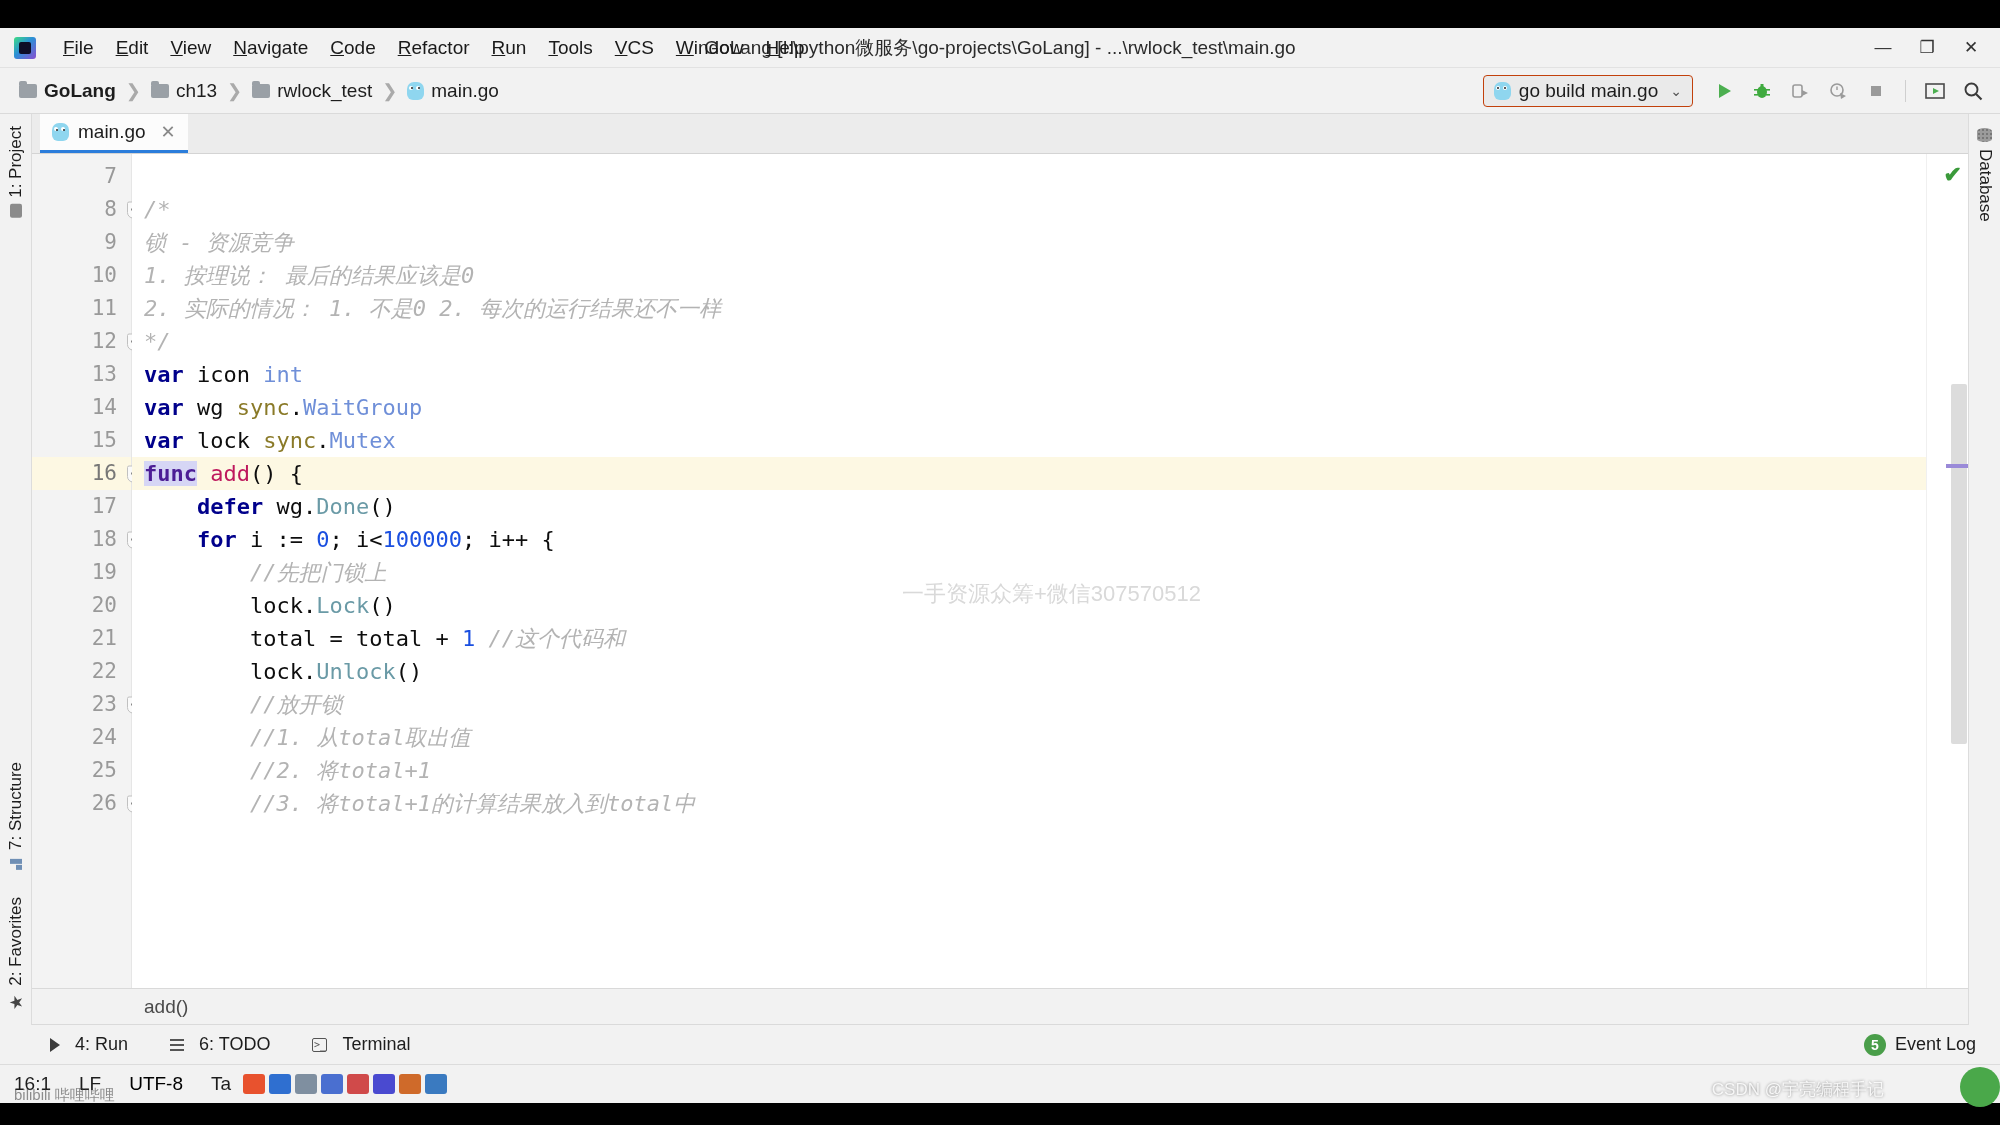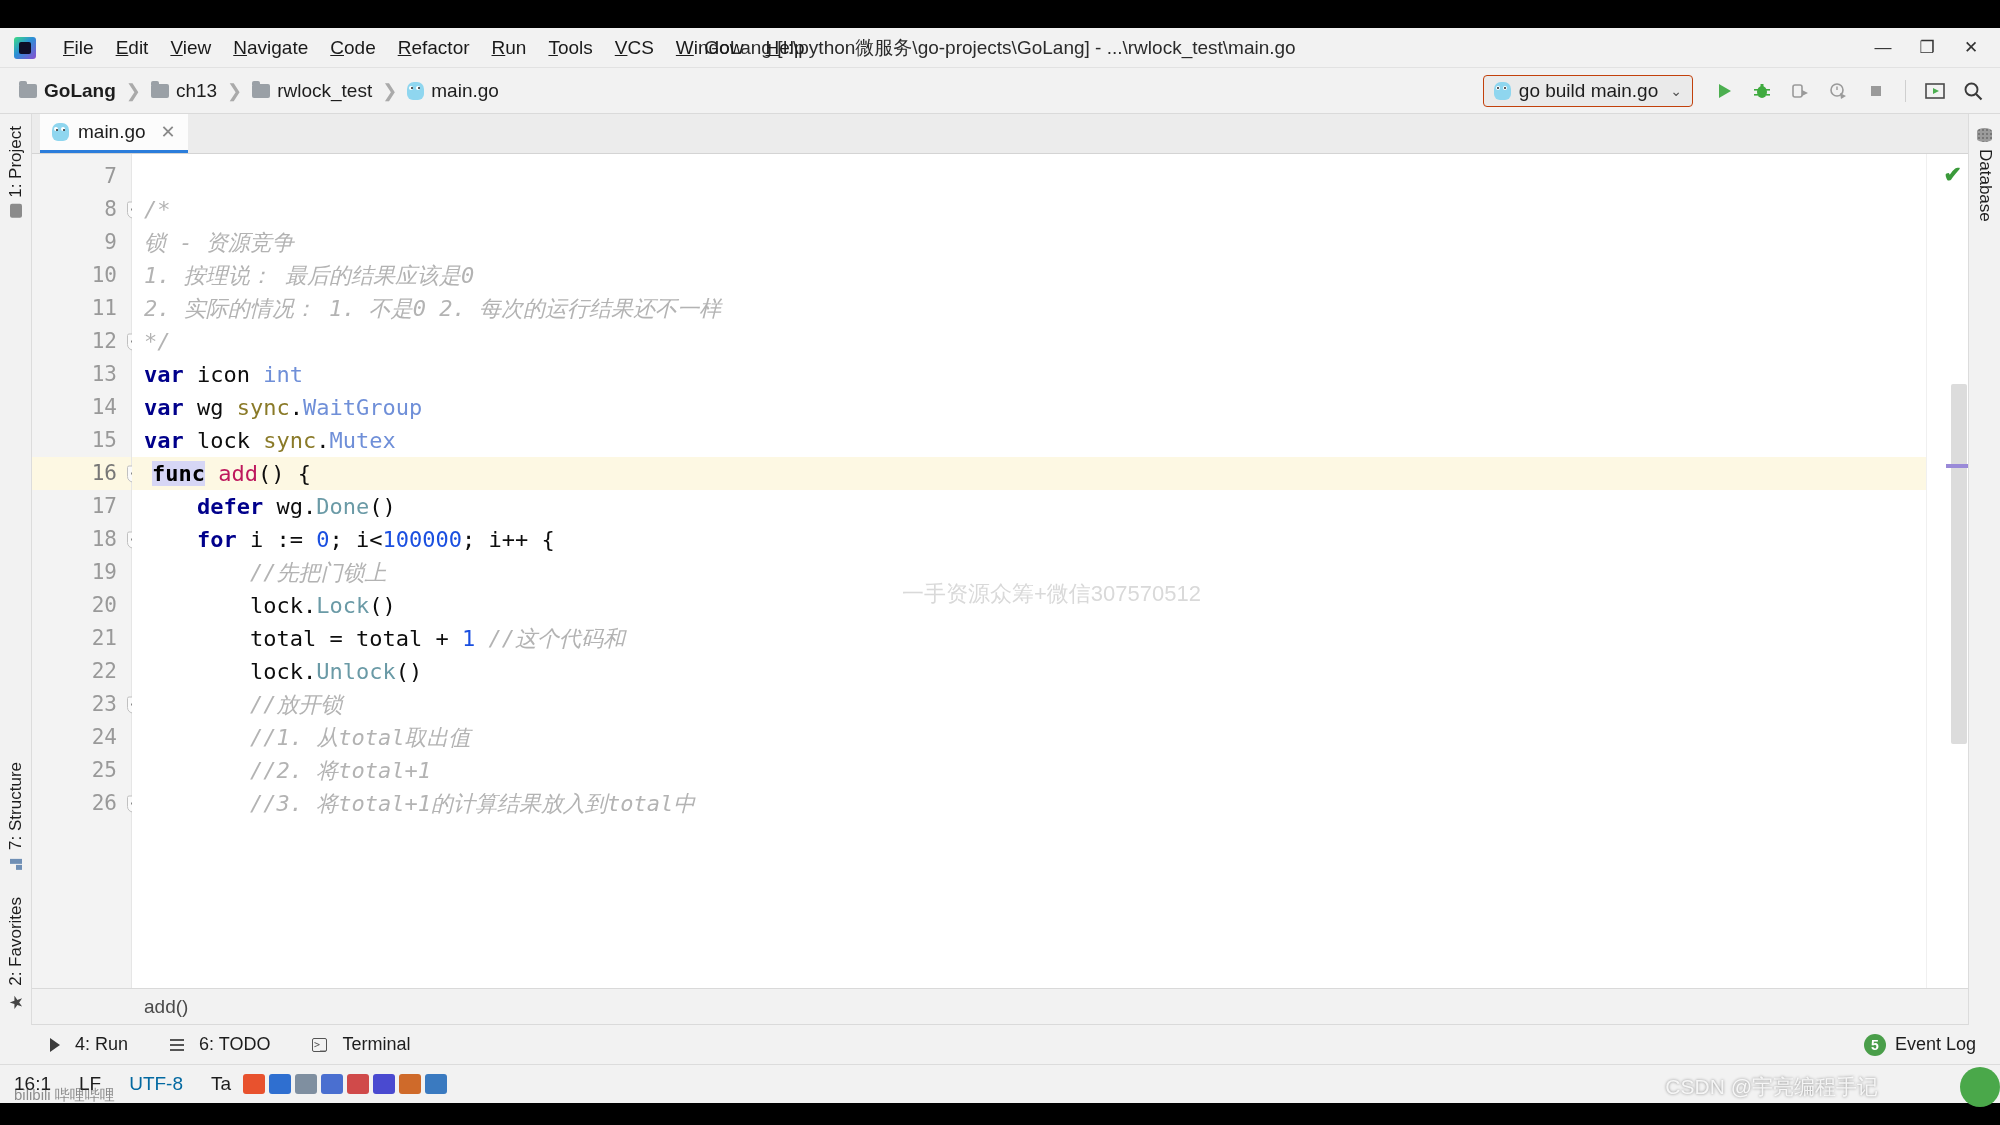--- a/index.html
+++ b/index.html
@@ -237,21 +237,21 @@
   }
   .cline {
     height: 33px; line-height: 33px;
     font-family: "DejaVu Sans Mono", monospace;
     font-size: 22px;
     color: #0d0d0d;
     white-space: pre;
   }
   .cline.cur { background: #fdf8e3; margin-left: -12px; padding-left: 12px; }
   .kw   { color: #00008b; font-weight: 600; }
-  .kw-hl{ color: #000000; font-weight: 600; background: #d6d6f5; margin-left: 8px; }
+  .kw-hl{ color: #4c1d95; font-weight: 600; background: #d6d6f5; }
   .pkg  { color: #8a7a28; }
   .typ  { color: #6f8fd8; }
   .fn   { color: #be185d; }
   .mth  { color: #6a9aa6; }
   .num  { color: #1a4fe0; }
   .cmt  { color: #b3b3b3; font-style: italic; }
 
   .watermark {
     position: absolute;
     left: 770px; top: 425px;
@@ -343,29 +343,29 @@
     padding: 0 14px;
     font-size: 19px; color: #1d1d1d;
     position: relative;
   }
   .st-msg { display:flex; align-items:center; gap: 11px; flex: 1; }
   .ic-hint {
     width: 14px; height: 18px;
     border: 1.5px solid #8a8a8a; border-radius: 2px;
   }
   .st-right { display: flex; align-items: center; gap: 28px; }
-  .st-dim { color: #0369a1; }
+  .st-dim { color: #000000; }
   .tray {
     display: flex; align-items: center; gap: 4px;
     margin-left: 12px;
   }
   .tray-ic { width: 22px; height: 20px; border-radius: 3px; }
   .csdn-wm {
-    position: absolute; right: 122px; bottom: 2px;
-    font-size: 21px; color: rgba(255,255,255,0.85);
+    position: absolute; right: 116px; bottom: 2px;
+    font-size: 17px; color: rgba(255,255,255,0.85);
     text-shadow: 0 0 3px rgba(0,0,0,0.45);
     white-space: nowrap; pointer-events: none;
   }
   .green-circle {
     position: absolute; right: 0px; bottom: -4px;
     width: 40px; height: 40px; border-radius: 50%;
     background: #4aa84a; color:#fff;
     font-size: 11px; display:flex;align-items:center;justify-content:center;
   }
   .footer-black { height: 22px; background: #000; }

